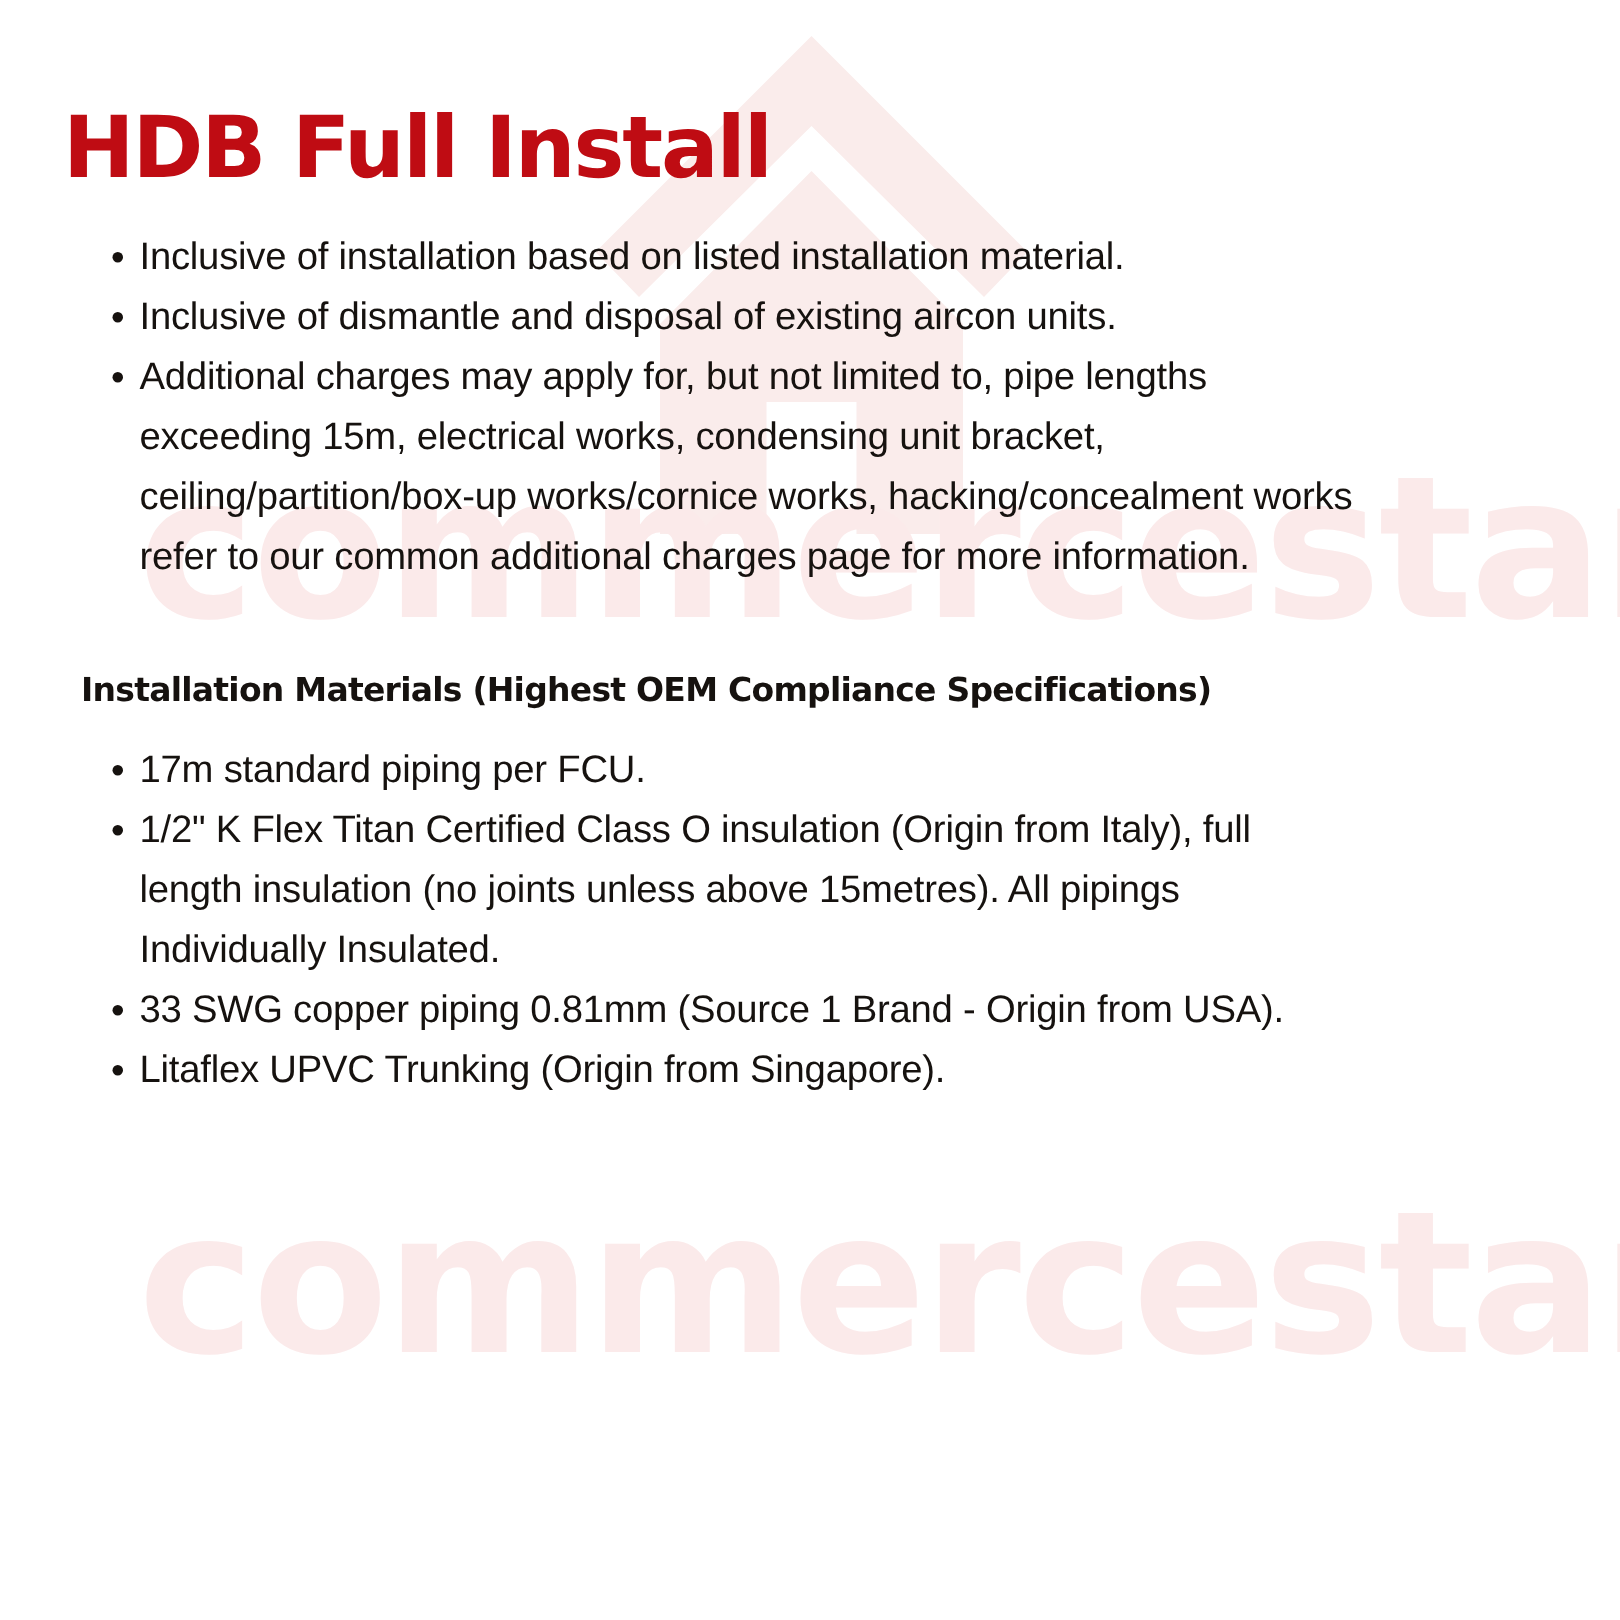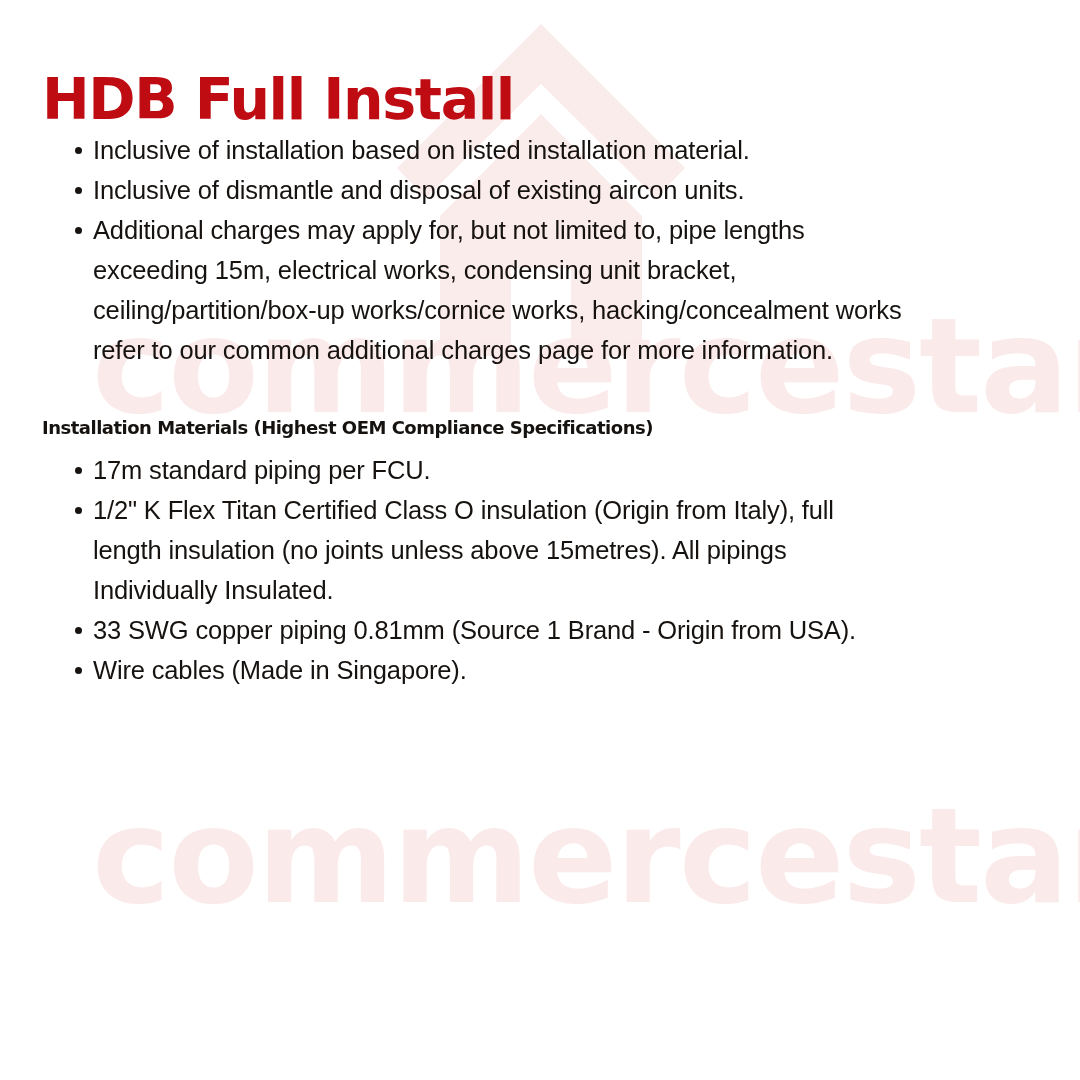--- a/index.html
+++ b/index.html
@@ -88,27 +88,28 @@
     position: absolute;
     left: 33px;
     top: 17px;
     width: 7px;
     height: 7px;
     border-radius: 50%;
     background: #16120f;
   }
 
   #intro-list {
+    margin-top: 21px;
   }
 
   #materials-heading {
-    margin: 0;
+    margin: 12px;
     padding-top: 38px;
     font-family: "DejaVu Sans", sans-serif;
-    font-size: 18px;
+    font-size: 22px;
     font-weight: 700;
     letter-spacing: -0.5px;
     line-height: 40px;
     color: #16120f;
   }
 
   #materials-list {
     margin-top: 2px;
   }
 </style>
@@ -133,16 +134,16 @@
     <li>Inclusive of dismantle and disposal of existing aircon units.</li>
     <li>Additional charges may apply for, but not limited to, pipe lengths exceeding 15m, electrical works, condensing unit bracket, ceiling/partition/box-up works/cornice works, hacking/concealment works refer to our common additional charges page for more information.</li>
   </ul>
 
   <h2 id="materials-heading">Installation Materials (Highest OEM Compliance Specifications)</h2>
 
   <ul id="materials-list" class="bullet-list">
     <li>17m standard piping per FCU.</li>
     <li>1/2" K Flex Titan Certified Class O insulation (Origin from Italy), full length insulation (no joints unless above 15metres). All pipings Individually Insulated.</li>
     <li>33 SWG copper piping 0.81mm (Source 1 Brand - Origin from USA).</li>
-    <li>Wire cables (Made in Singapore).</li>
+    <li>Litaflex UPVC Trunking (Origin from Singapore).</li>
   </ul>
 
 </div>
 
 </body></html>

